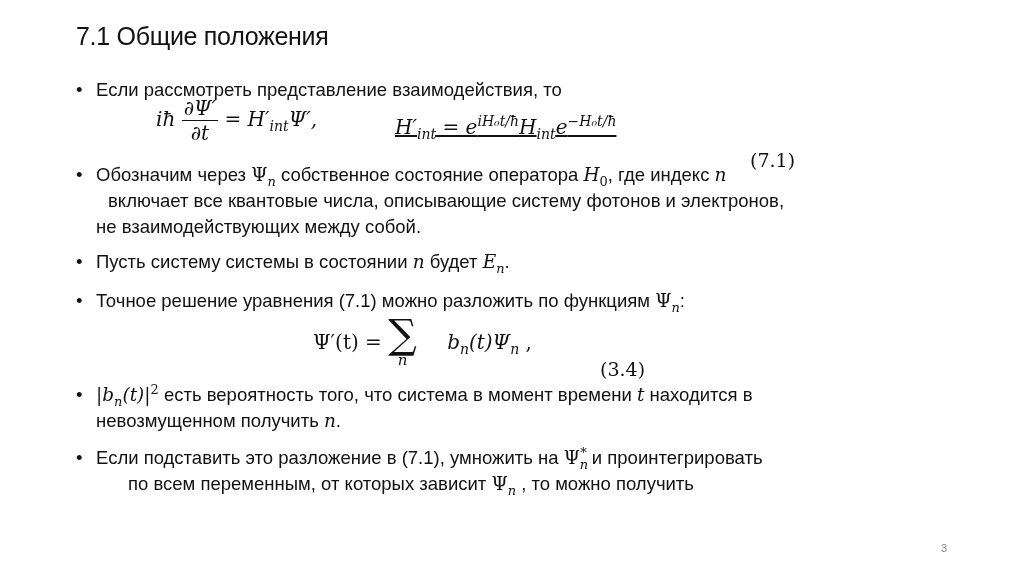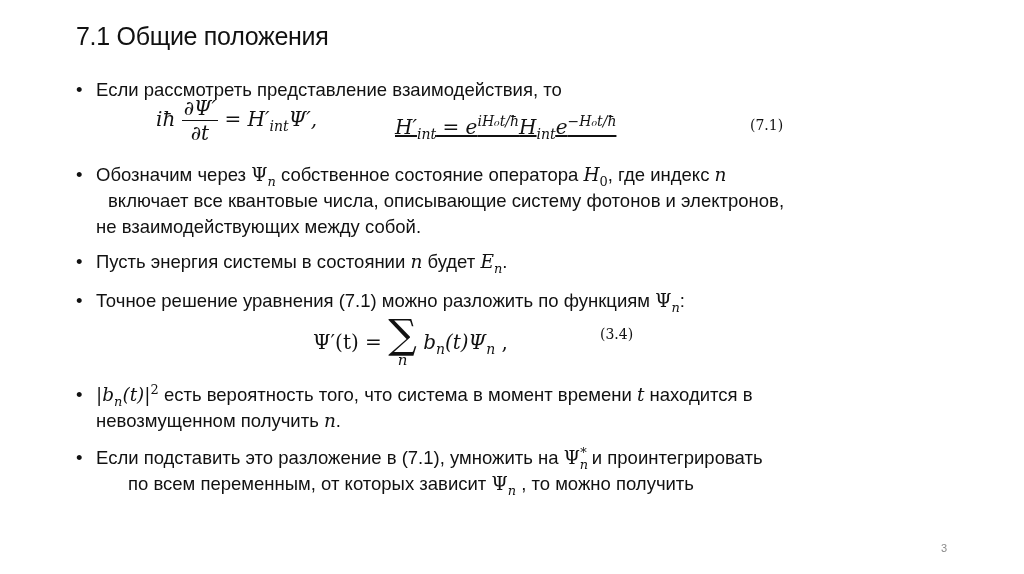--- a/index.html
+++ b/index.html
@@ -9,21 +9,21 @@
   .bullet { position:absolute; left:76px; font-size:18.5px; line-height:24px; }
   .bullet .dot { position:absolute; left:0; top:0; }
   .bullet .txt { position:absolute; left:20px; top:0; white-space:nowrap; }
   .m { font-family:"DejaVu Serif","Liberation Serif",serif; font-style:italic; }
   .mr { font-family:"DejaVu Serif","Liberation Serif",serif; font-style:normal; }
   sub, sup { font-size:70%; line-height:0; }
   .eq { position:absolute; font-family:"DejaVu Serif","Liberation Serif",serif; font-size:20px; white-space:nowrap; }
   .frac { display:inline-block; vertical-align:middle; text-align:center; }
   .frac .num { display:block; border-bottom:1.2px solid #111; padding:0 2px; line-height:24px; }
   .frac .den { display:block; line-height:24px; }
-  .eqnum { position:absolute; font-family:"DejaVu Serif","Liberation Serif",serif; font-size:14px; }
+  .eqnum { position:absolute; font-family:"DejaVu Serif","Liberation Serif",serif; font-size:19px;margin-top:32px; }
   .sum { display:inline-block; vertical-align:middle; text-align:center; position:relative; }
   .sum .sig { font-size:40px; line-height:36px; display:block; }
   .sum .lim { font-size:15px; font-style:italic; display:block; line-height:16px; }
   .pagenum { position:absolute; left:941px; top:542px; font-size:11px; color:#8a8a8a; }
 </style>
 </head>
 <body>
 
 <div>
   <div class="title">7.1 Общие положения</div>
@@ -51,38 +51,38 @@
     <span class="txt">
       <span>Обозначим через </span><span class="mr">Ψ</span><sub class="m">n</sub><span> собственное состояние оператора </span><span class="m">H</span><sub class="mr">0</sub><span>, где индекс </span><span class="m">n</span>
     </span>
     <span class="txt" style="top:26px;margin-left:12px;">включает все квантовые числа, описывающие систему фотонов и электронов,</span>
     <span class="txt" style="top:52px;">не взаимодействующих между собой.</span>
   </div>
 
   <div class="bullet" style="top:250px;">
     <span class="dot">•</span>
     <span class="txt">
-      <span>Пусть энергия системы в состоянии </span><span class="m">n</span><span> будет </span><span class="m">E</span><sub class="m">n</sub><span>.</span>
+      <span>Пусть систему системы в состоянии </span><span class="m">n</span><span> будет </span><span class="m">E</span><sub class="m">n</sub><span>.</span>
     </span>
   </div>
 
   <div class="bullet" style="top:289px;">
     <span class="dot">•</span>
     <span class="txt">
       <span>Точное решение уравнения (7.1) можно разложить по функциям </span><span class="mr">Ψ</span><sub class="m">n</sub><span>:</span>
     </span>
   </div>
 
   <div class="eq" style="left:313px; top:316px;">
     <span class="mr" style="vertical-align:middle;">Ψ′(t) =</span>
     <span class="sum">
       <span class="sig mr">∑</span>
       <span class="lim">n</span>
     </span>
-    <span style="vertical-align:middle;"><span class="m">b</span><sub class="m">n</sub><span class="m">(t)Ψ</span><sub class="m">n</sub><span class="mr"> ,</span></span>
+    <span style="vertical-align:middle;margin-left:24px;"><span class="m">b</span><sub class="m">n</sub><span class="m">(t)Ψ</span><sub class="m">n</sub><span class="mr"> ,</span></span>
   </div>
   <div class="eqnum" style="left:600px; top:326px;">(3.4)</div>
 
   <div class="bullet" style="top:383px;">
     <span class="dot">•</span>
     <span class="txt">
       <span class="m">|b</span><sub class="m">n</sub><span class="m">(t)|</span><sup class="mr">2</sup><span> есть вероятность того, что система в момент времени </span><span class="m">t</span><span> находится в</span>
     </span>
     <span class="txt" style="top:26px;"><span>невозмущенном получить </span><span class="m">n</span><span>.</span></span>
   </div>

